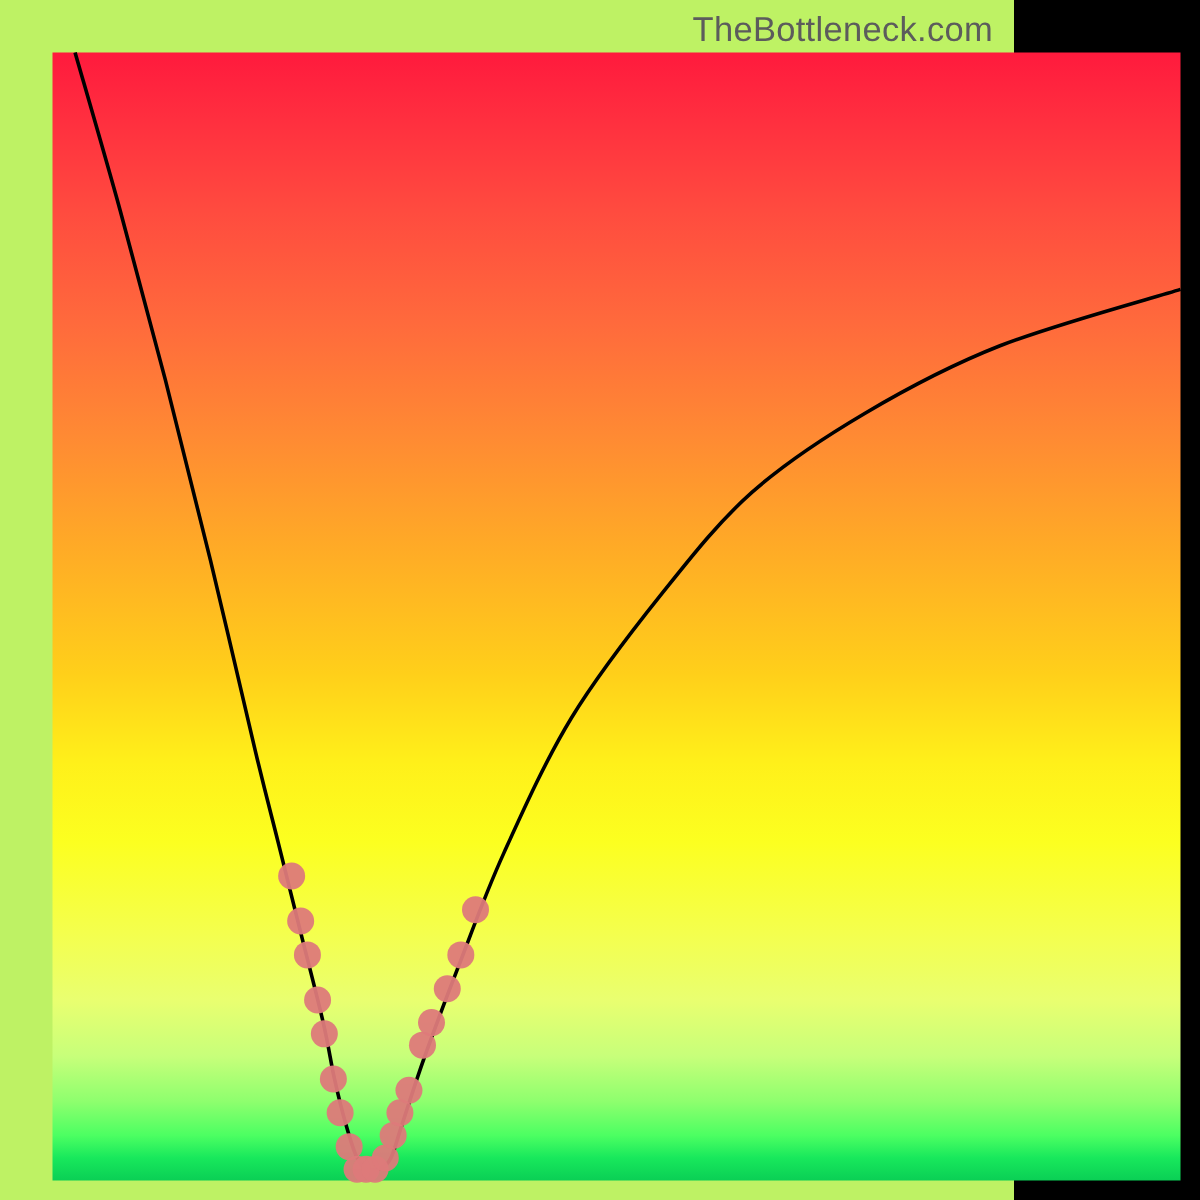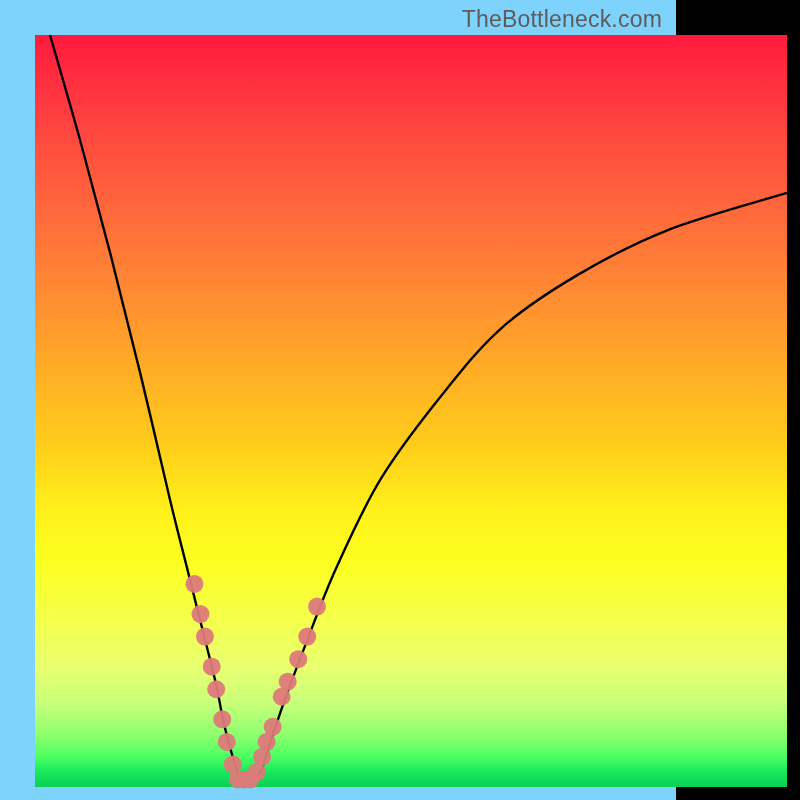--- a/index.html
+++ b/index.html
@@ -8,21 +8,21 @@
     width: 800px;
     height: 800px;
     background: #000;
     overflow: hidden;
     font-family: Arial, Helvetica, sans-serif;
   }
   .frame {
     position: relative;
     width: 676px;
     height: 800px;
-    background: #7dd3fc;
+    background: #bef264;
   }
   .plot-area {
     position: absolute;
     left: 35px;
     top: 35px;
     width: 752px;
     height: 752px;
     
     background: linear-gradient(
       to bottom,

